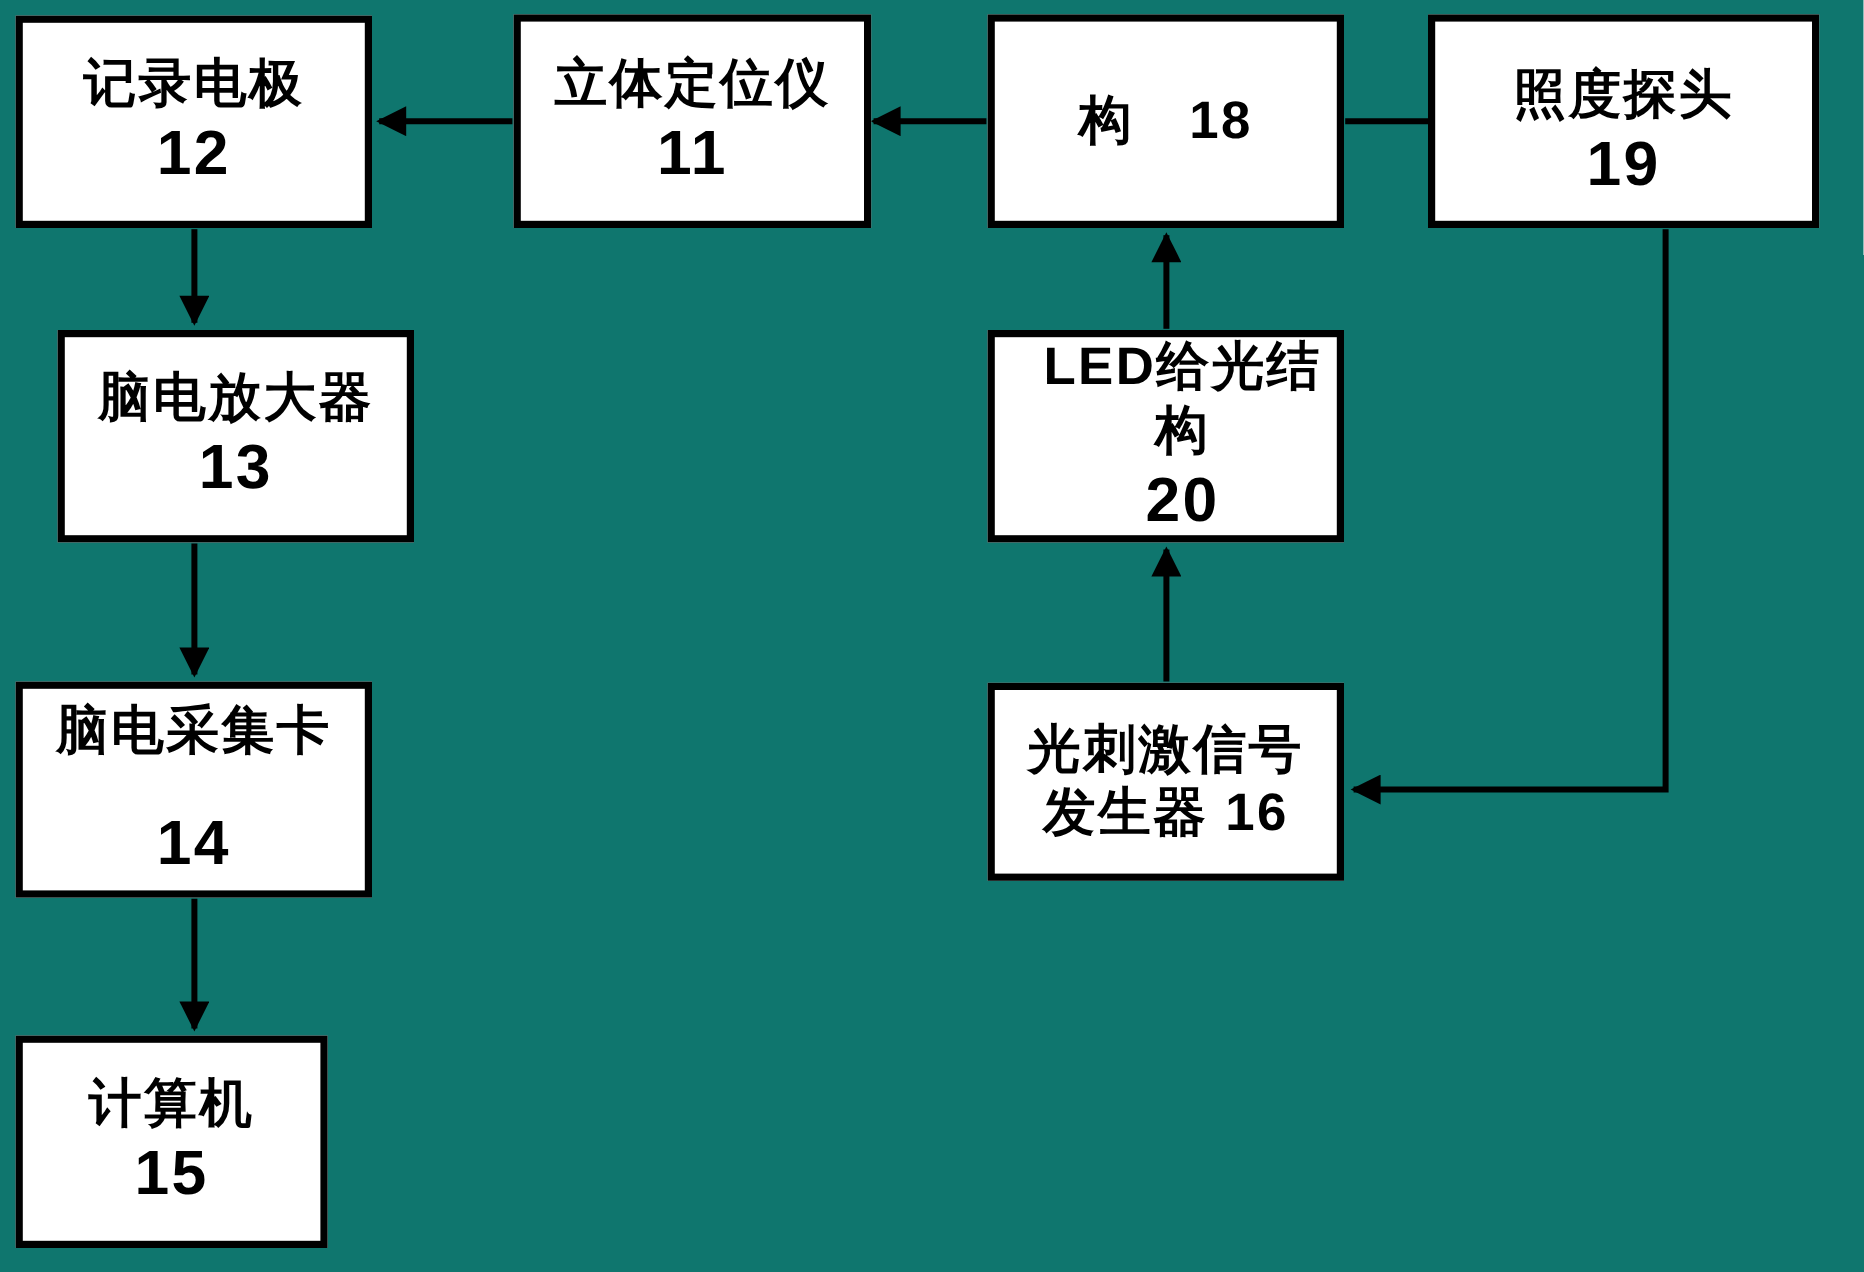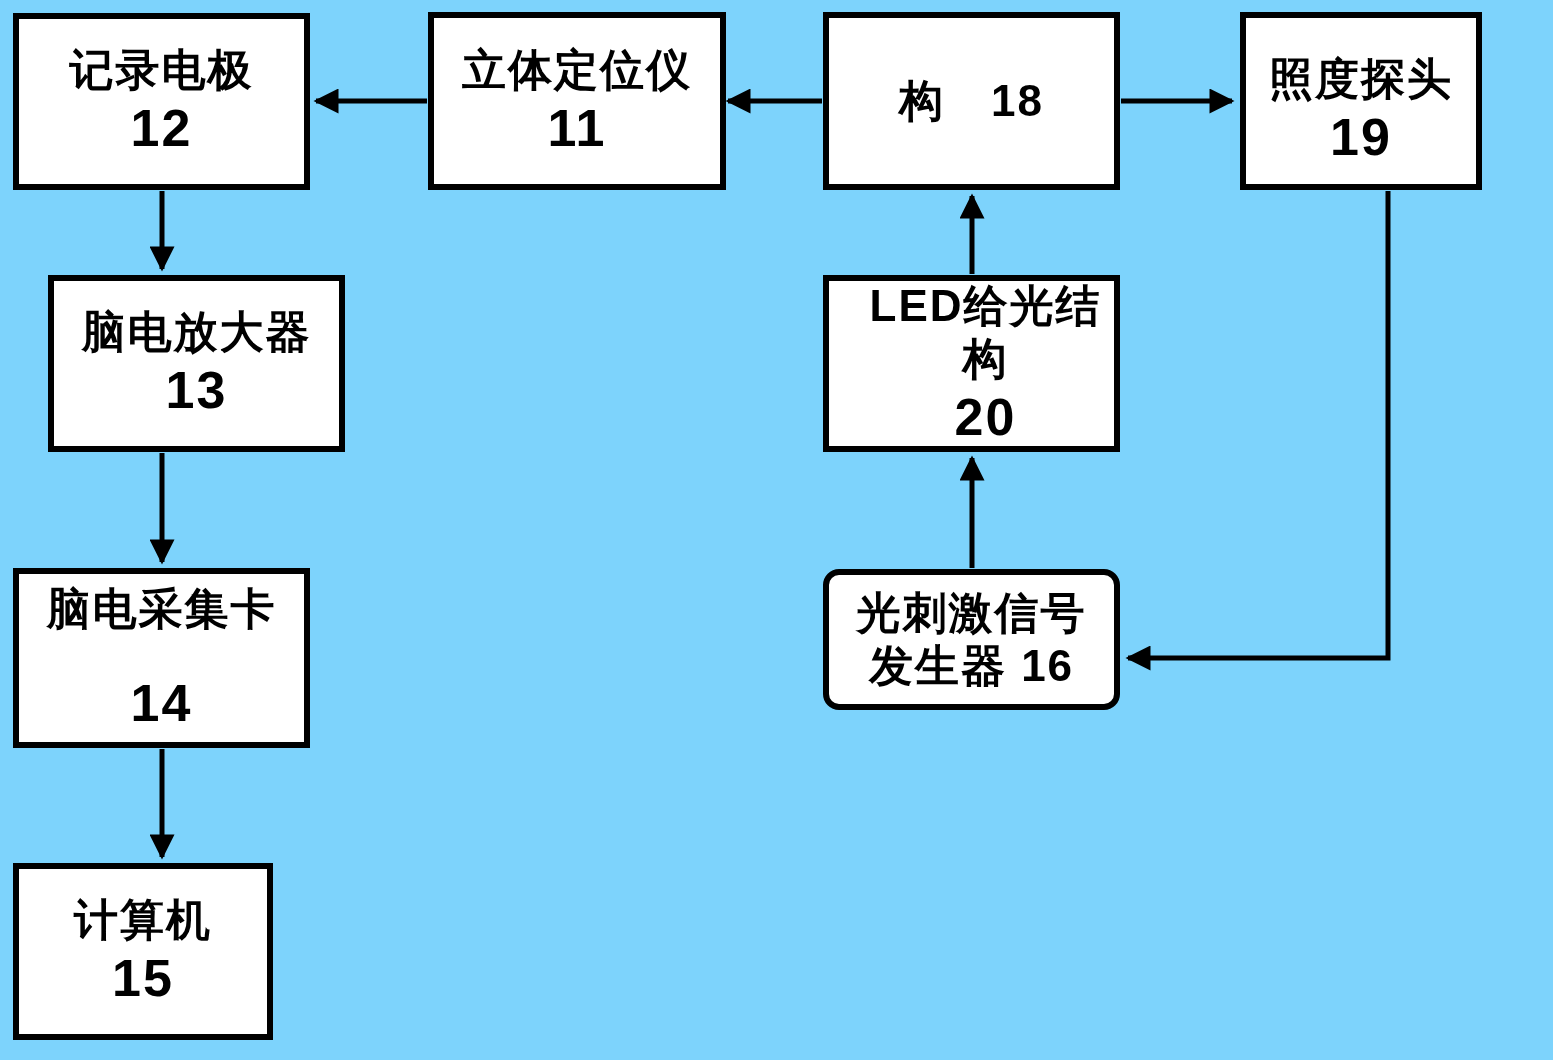--- a/index.html
+++ b/index.html
@@ -4,21 +4,21 @@
 <style>
   html, body {
     margin: 0;
     padding: 0;
     background: #ffffff;
   }
   #stage {
     position: relative;
     width: 1553px;
     height: 1060px;
-    background: #7dd3fc;
+    background: #0f766e;
     font-family: "Liberation Sans", sans-serif;
     overflow: hidden;
   }
   #connector-layer {
     position: absolute;
     left: 0;
     top: 0;
     width: 1553px;
     height: 1060px;
   }
@@ -50,26 +50,26 @@
   .node .line2.num {
     font-size: 52px;
   }
   .node .line2.mixed {
     font-size: 44px;
   }
   
   #node-recording-electrode        { left: 13px;   top: 13px;  width: 297px; height: 177px; }
   #node-stereotaxic-apparatus      { left: 428px;  top: 12px;  width: 298px; height: 178px; }
   #node-fiber-branch-structure     { left: 823px;  top: 12px;  width: 297px; height: 178px; }
-  #node-illuminance-probe          { left: 1240px; top: 12px;  width: 242px; height: 178px; padding-top: 18px; }
+  #node-illuminance-probe          { left: 1190px; top: 12px;  width: 326px; height: 178px; padding-top: 18px; }
   #node-eeg-amplifier              { left: 13px;   top: 275px; width: 297px; height: 177px; margin-left: 35px; }
   #node-eeg-acquisition-card       { left: 13px;   top: 568px; width: 297px; height: 180px; gap: 36px; }
   #node-computer                   { left: 13px;   top: 863px; width: 260px; height: 177px; }
   #node-led-light-structure        { left: 823px;  top: 275px; width: 297px; height: 177px; padding-left: 28px; }
-  #node-light-stimulus-generator   { left: 823px;  top: 569px; width: 297px; height: 141px; border-radius: 16px; }
+  #node-light-stimulus-generator   { left: 823px;  top: 569px; width: 297px; height: 165px; }
 </style>
 </head>
 <body>
 
 <div id="stage">
 
   <svg id="connector-layer" viewBox="0 0 1553 1060" xmlns="http://www.w3.org/2000/svg">
     <defs>
       <marker id="arrow" viewBox="0 0 10 10" refX="9" refY="5" markerWidth="5.5" markerHeight="5" orient="auto-start-reverse">
         <path d="M0,0 L10,5 L0,10 z" fill="#000000"></path>

